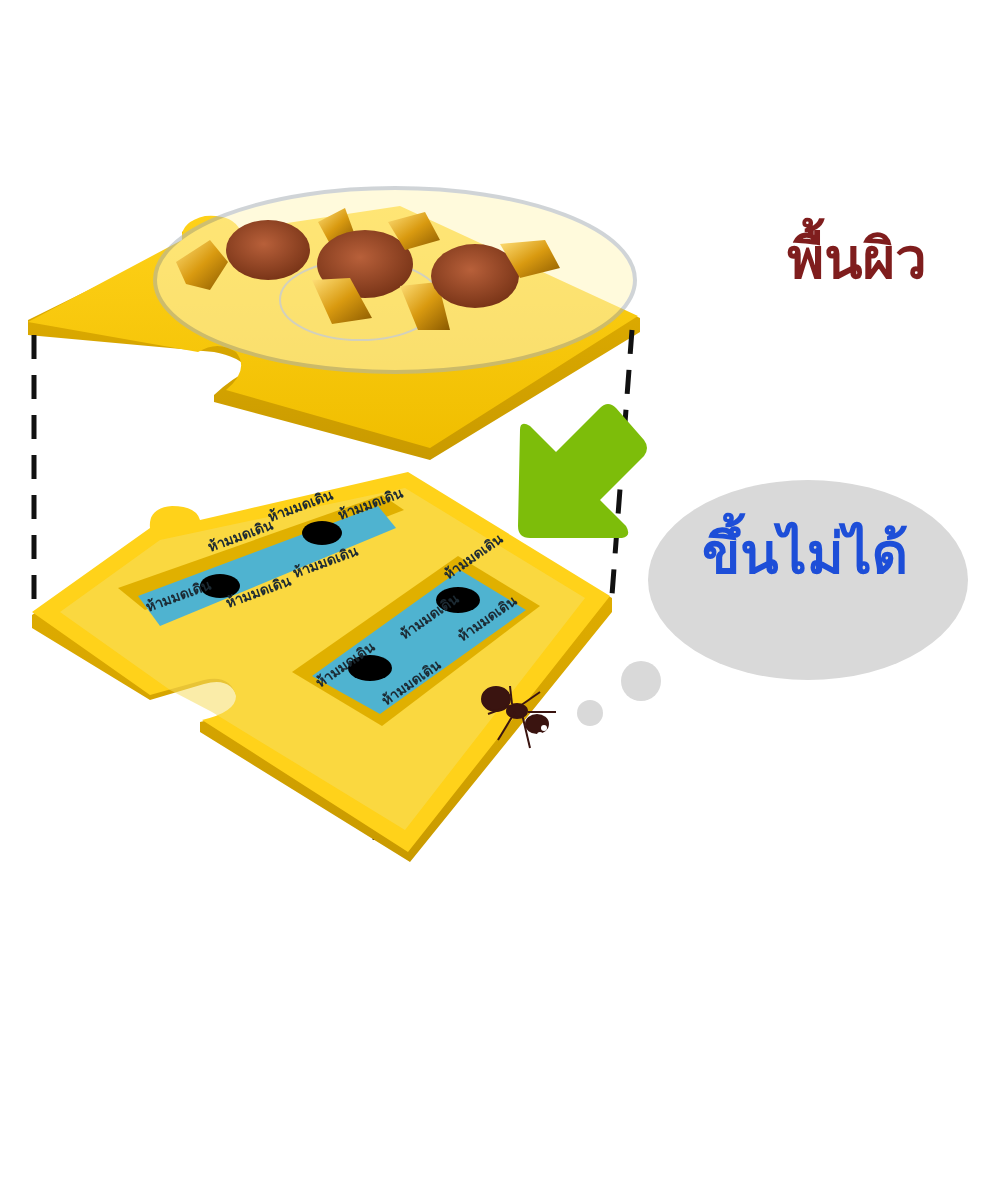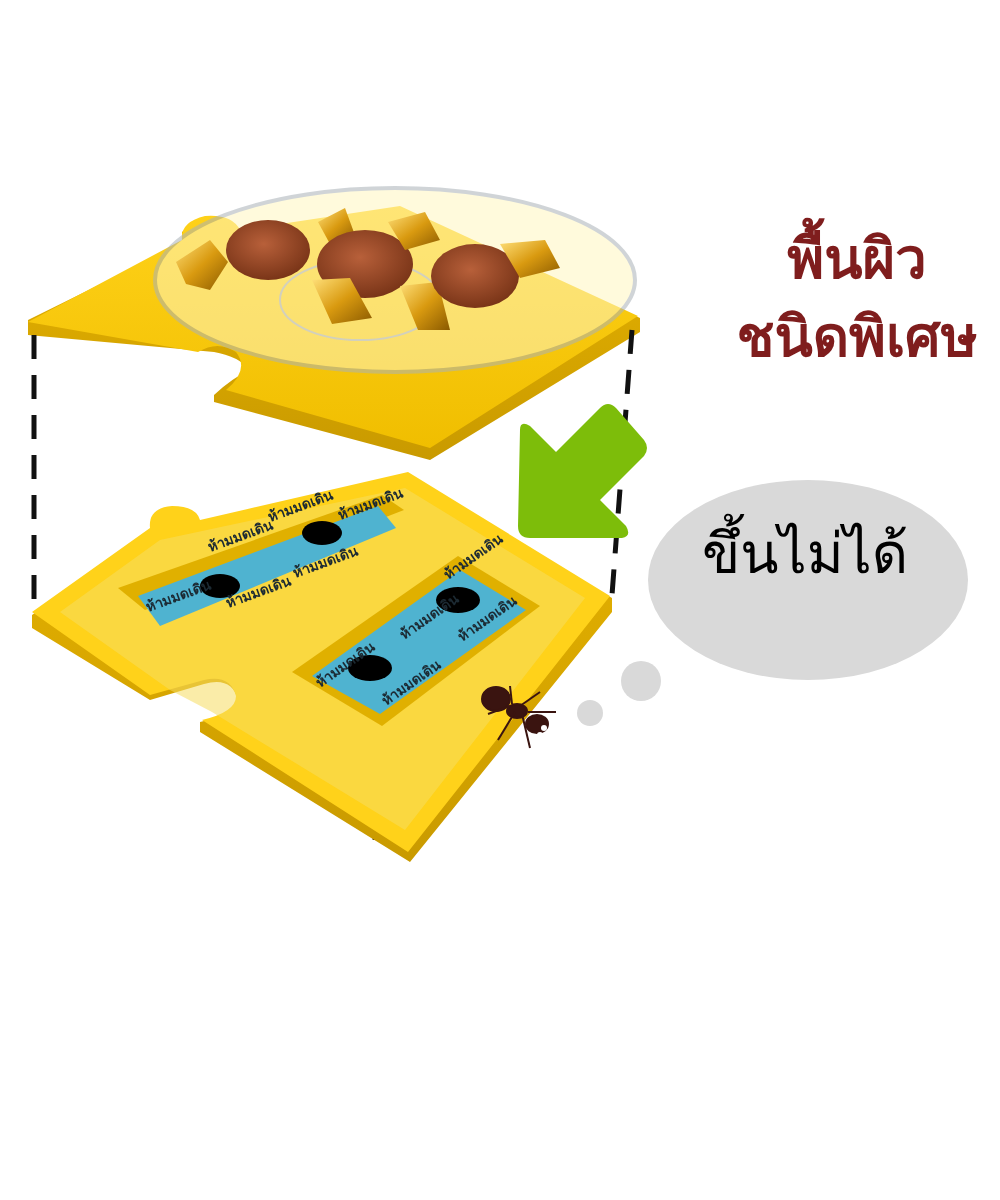--- a/index.html
+++ b/index.html
@@ -1,20 +1,20 @@
 <!DOCTYPE html>
 <html><head>
   <meta charset="utf-8">
   <style>
     html, body { margin:0; padding:0; background:#ffffff; }
     body { width:1000px; height:1200px; position:relative; overflow:hidden; font-family:"DejaVu Sans", sans-serif; }
     .canvas { position:absolute; left:0; top:0; width:1000px; height:1200px; }
     .caption-red { position:absolute; left:690px; top:220px; width:250px; text-align:center; color:#7f1d1d; font-weight:bold; font-size:56px; line-height:78px; font-family:"DejaVu Sans", sans-serif;margin-left:42px; }
     .caption-red span { display:block; }
-    .bubble-text { position:absolute; left:675px; top:515px; width:260px; text-align:center; color:#000000; font-weight:normal; font-size:56px; line-height:78px; font-family:"DejaVu Sans", sans-serif; }
+    .bubble-text { position:absolute; left:675px; top:515px; width:260px; text-align:center; color:#1d4ed8; font-weight:bold; font-size:56px; line-height:78px; font-family:"DejaVu Sans", sans-serif; }
     .bubble-text span { display:block; }
     .label-text { font-family:"DejaVu Sans", sans-serif; font-size:14px; fill:#1c2a33; font-weight:bold; }
   </style>
 </head>
 <body>
 
 <div class="canvas">
 <svg width="1000" height="1200" viewBox="0 0 1000 1200" xmlns="http://www.w3.org/2000/svg">
   <defs>
     <linearGradient id="yTop" x1="0" y1="0" x2="0" y2="1">
@@ -117,18 +117,17 @@
     <circle cx="590" cy="713" r="13"></circle>
     <circle cx="641" cy="681" r="20"></circle>
   </g>
 
   <ellipse cx="808" cy="580" rx="160" ry="100" fill="#d9d9d9"></ellipse>
 </svg>
 </div>
 
 <div class="caption-red">
   <span>พื้นผิว</span>
-  <span>ชนิดพิเศษ</span>
 </div>
 
 <div class="bubble-text">
   <span>ขึ้นไม่ได้</span>
 </div>
 
 </body></html>

